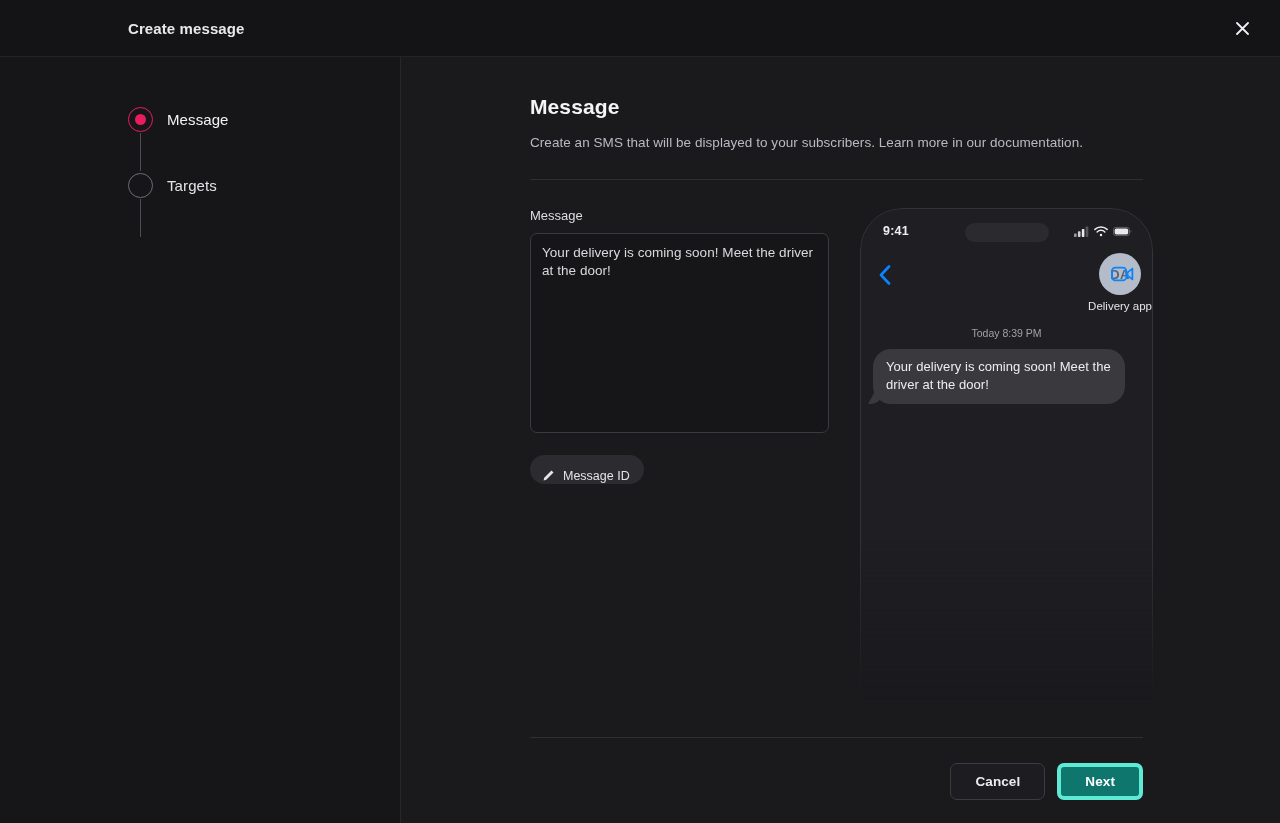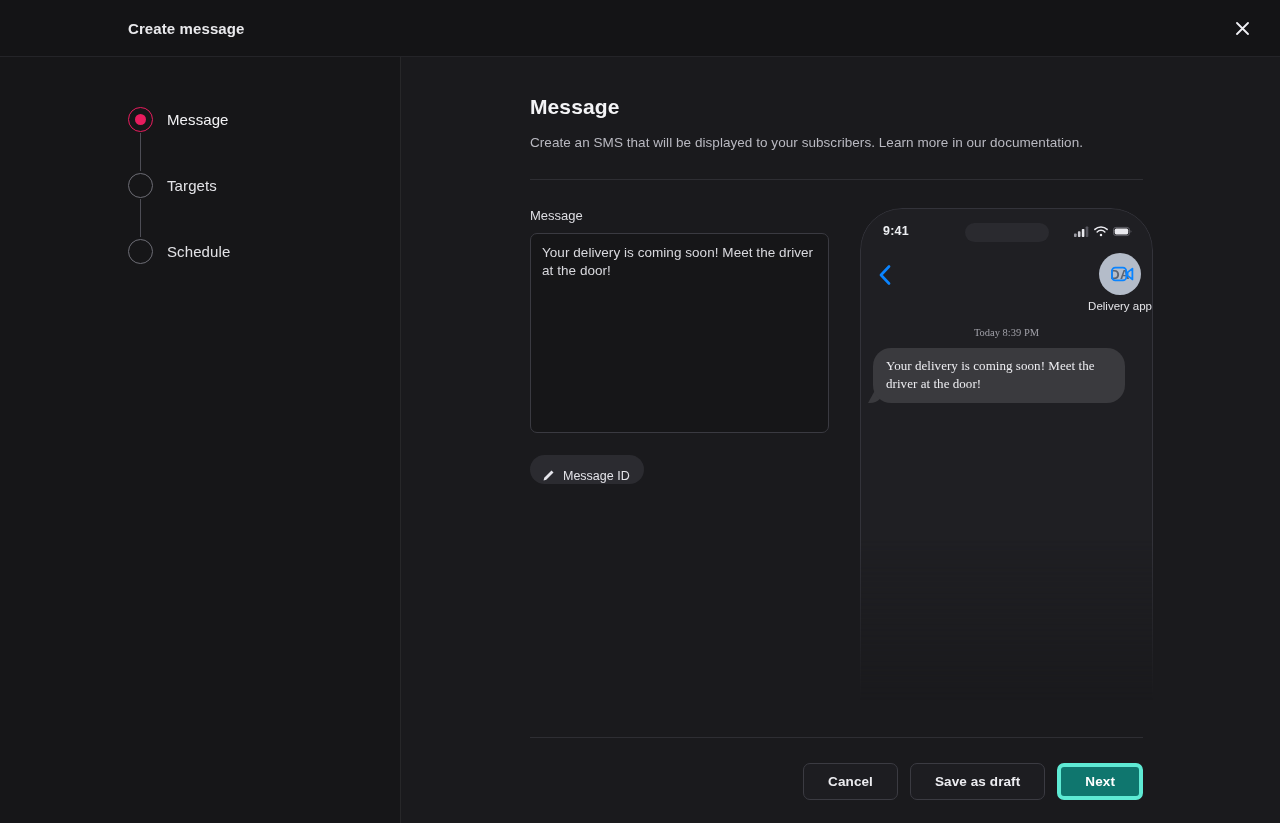--- a/index.html
+++ b/index.html
@@ -301,21 +301,20 @@
     justify-content: center;
     letter-spacing: .3px;
   }
   .contact-name {
     font-size: 11.5px;
     color: #e4e4e8;
   }
 
   .thread {
     padding: 8px 12px 0 12px;
-    font-family: Liberation Serif, serif;
   }
   .thread-ts {
     text-align: center;
     font-size: 10.5px;
     color: #a0a0a8;
     margin-bottom: 10px;
   }
   .bubble-wrap {
     display: flex;
     justify-content: flex-start;
@@ -405,24 +404,20 @@
           <span class="step-label">Message</span>
         </div>
         <div class="step-connector"></div>
 
         <div class="step">
           <span class="step-dot"></span>
           <span class="step-label">Targets</span>
         </div>
         <div class="step-connector"></div>
 
-        <div class="step">
-          <span class="step-dot"></span>
-          <span class="step-label">Schedule</span>
-        </div>
 
       </div>
     </div>
 
     <div class="content-panel">
 
       <div class="content-inner">
 
         <div class="page-title">Message</div>
         <div class="page-desc">Create an SMS that will be displayed to your subscribers. Learn more in our documentation.</div>
@@ -505,20 +500,19 @@
             </div>
           </div>
 
         </div>
       </div>
 
       <div class="footer">
         <div class="footer-rule"></div>
         <div class="footer-actions">
           <button class="btn btn-secondary">Cancel</button>
-          <button class="btn btn-secondary">Save as draft</button>
           <button class="btn btn-primary">Next</button>
         </div>
       </div>
 
     </div>
   </div>
 </div>
 
 </body></html>

